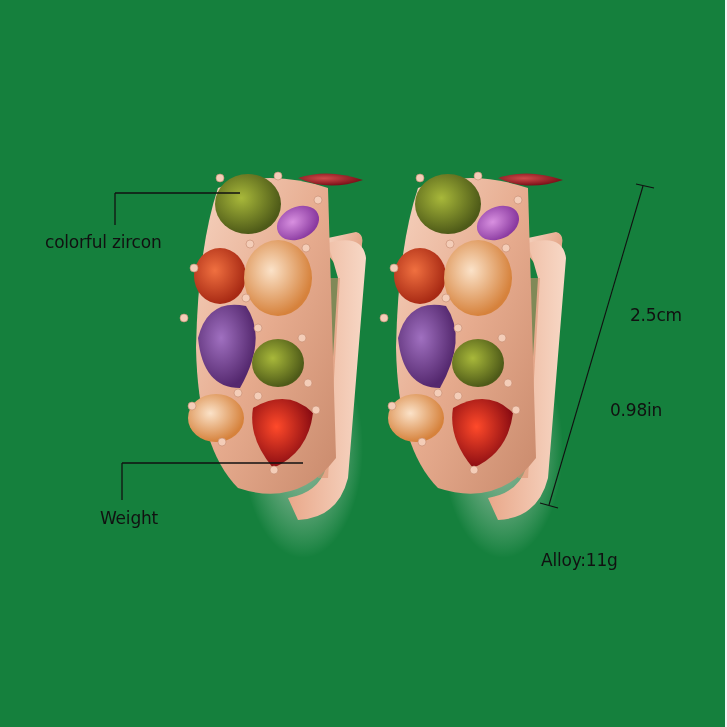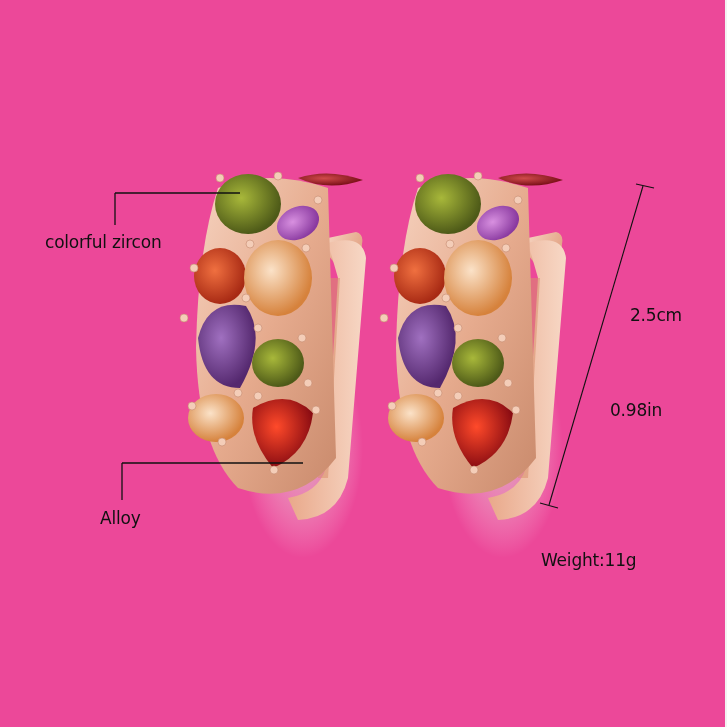--- a/index.html
+++ b/index.html
@@ -1,17 +1,17 @@
 <!DOCTYPE html>
 <html><head>
   <meta charset="utf-8">
   <style>
     html, body { margin: 0; padding: 0; background: #ffffff; }
     body { width: 727px; height: 727px; position: relative; overflow: hidden; font-family: "DejaVu Sans", sans-serif; }
-    .canvas { position: absolute; left: 0; top: 0; width: 727px; height: 727px; background: #ec4899; }
+    .canvas { position: absolute; left: 0; top: 0; width: 727px; height: 727px; background: #15803d; }
     .label { position: absolute; color: #111111; font-size: 17px; white-space: nowrap; letter-spacing: -0.2px; }
     svg.overlay { position: absolute; left: 0; top: 0; }
     .right-edge { position: absolute; right: 0; top: 0; width: 2px; height: 727px; background: #f2f2f2; }
   </style>
 </head>
 <body>
 
 <div class="canvas">
 
   <svg class="overlay" width="727" height="727" viewBox="0 0 727 727">
@@ -117,19 +117,19 @@
     </g>
 
     <g stroke="#111111" stroke-width="1.1" fill="none">
       <line x1="643" y1="186" x2="549" y2="505"></line>
       <line x1="636" y1="184" x2="654" y2="188"></line>
       <line x1="540" y1="503" x2="558" y2="508"></line>
     </g>
   </svg>
 
   <div class="label" style="left:45px; top:232px;">colorful zircon</div>
-  <div class="label" style="left:100px; top:508px;">Alloy</div>
+  <div class="label" style="left:100px; top:508px;">Weight</div>
   <div class="label" style="left:630px; top:305px;text-align:center;">2.5cm</div>
   <div class="label" style="left:610px; top:400px;">0.98in</div>
-  <div class="label" style="left:541px; top:550px;">Weight:11g</div>
+  <div class="label" style="left:541px; top:550px;">Alloy:11g</div>
 
   <div class="right-edge"></div>
 </div>
 
 </body></html>

